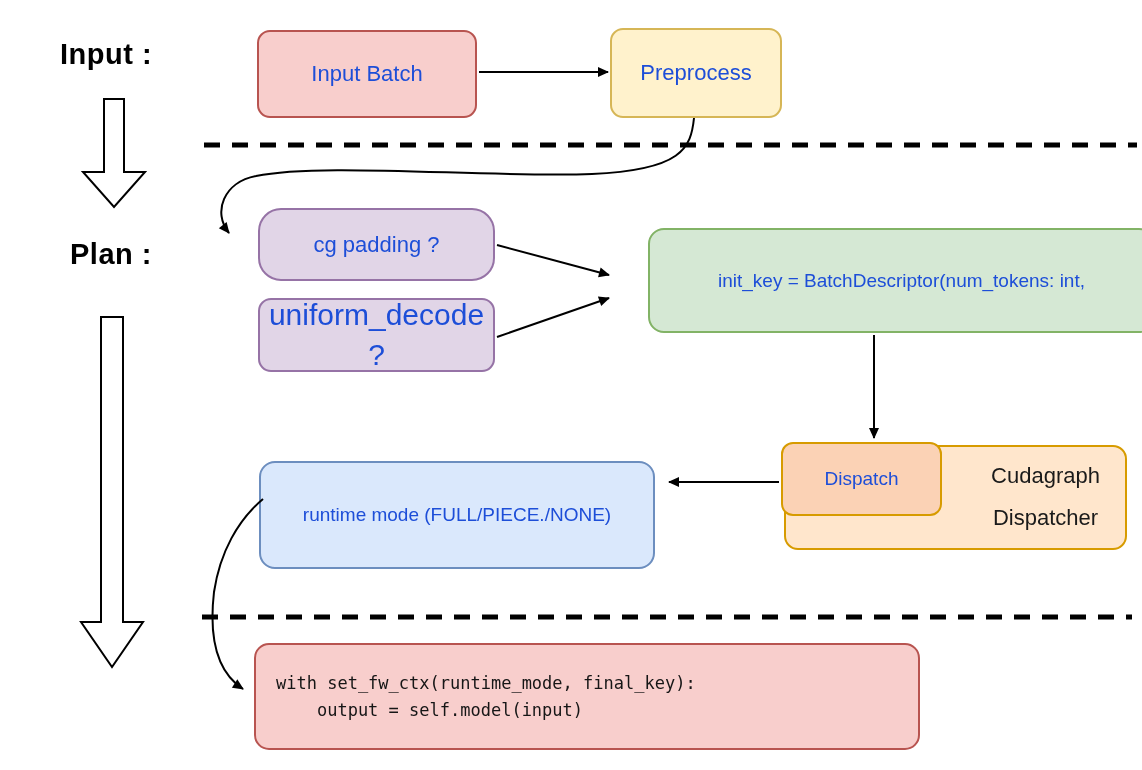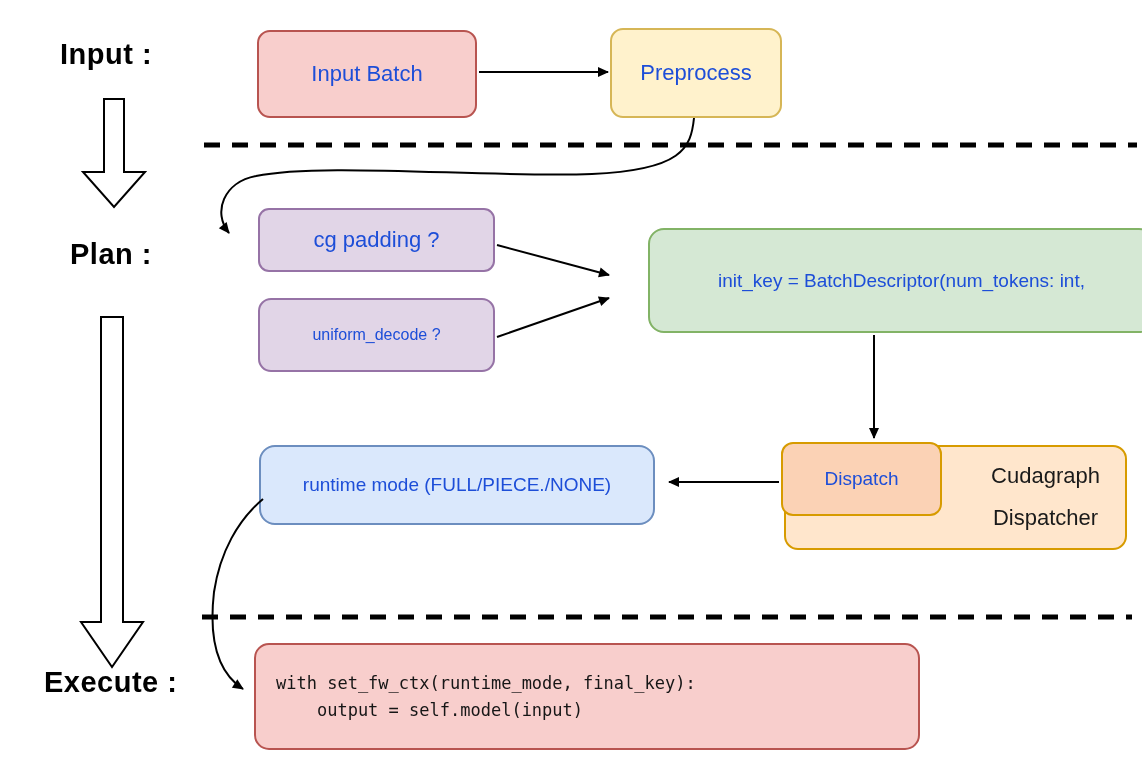--- a/index.html
+++ b/index.html
@@ -16,27 +16,27 @@
   .lbl-execute{left:12px;top:666px;}
   .node{
     position:absolute;box-sizing:border-box;border:2px solid #000;
     display:flex;flex-direction:column;align-items:center;justify-content:center;
     text-align:center;line-height:1.35;color:#1d4ed8;
   }
   .n-inputbatch{left:225px;top:30px;width:220px;height:88px;border-radius:13px;
     background:#f8cecc;border-color:#b85450;font-size:22px;}
   .n-preprocess{left:578px;top:28px;width:172px;height:90px;border-radius:13px;
     background:#fff2cc;border-color:#d6b656;font-size:22px;}
-  .n-cgpadding{left:226px;top:208px;width:237px;height:64px;border-radius:11px;
+  .n-cgpadding{left:226px;top:208px;width:237px;height:73px;border-radius:23px;
     background:#e1d5e7;border-color:#9673a6;font-size:22px;}
   .n-uniformdecode{left:226px;top:298px;width:237px;height:74px;border-radius:13px;
-    background:#e1d5e7;border-color:#9673a6;font-size:16px;}
+    background:#e1d5e7;border-color:#9673a6;font-size:30px;}
   .n-initkey{left:616px;top:228px;width:507px;height:105px;border-radius:16px;
     background:#d5e8d4;border-color:#82b366;font-size:19px;}
-  .n-runtimemode{left:227px;top:445px;width:396px;height:80px;border-radius:16px;
+  .n-runtimemode{left:227px;top:461px;width:396px;height:108px;border-radius:16px;
     background:#dae8fc;border-color:#6c8ebf;font-size:19px;}
   .n-dispatcherouter{left:752px;top:445px;width:343px;height:105px;border-radius:14px;
     background:#ffe6cc;border-color:#d79b00;}
   .n-dispatchinner{left:749px;top:442px;width:161px;height:74px;border-radius:12px;
     background:#fbd2b5;border-color:#d79b00;font-size:19px;}
   .dispatcher-caption{
     position:absolute;left:932px;top:445px;width:163px;height:105px;
     display:flex;flex-direction:column;align-items:center;justify-content:center;
     font-size:22px;line-height:1.3;color:#1a1a1a;text-align:center;gap:13px;
   }
@@ -48,21 +48,20 @@
   .n-executecode .codeline{white-space:pre;}
   .edge-layer{position:absolute;left:0;top:0;width:1142px;height:770px;pointer-events:none;}
 </style>
 </head>
 <body>
 
 <div class="stage">
 
   <div class="stage-label lbl-input">Input :</div>
   <div class="stage-label lbl-plan">Plan :</div>
-  <div class="stage-label lbl-execute">Execute :</div>
 
   <div class="node n-inputbatch">
     <div>Input Batch</div>
   </div>
 
   <div class="node n-preprocess">
     <div>Preprocess</div>
   </div>
 
   <div class="node n-cgpadding">

